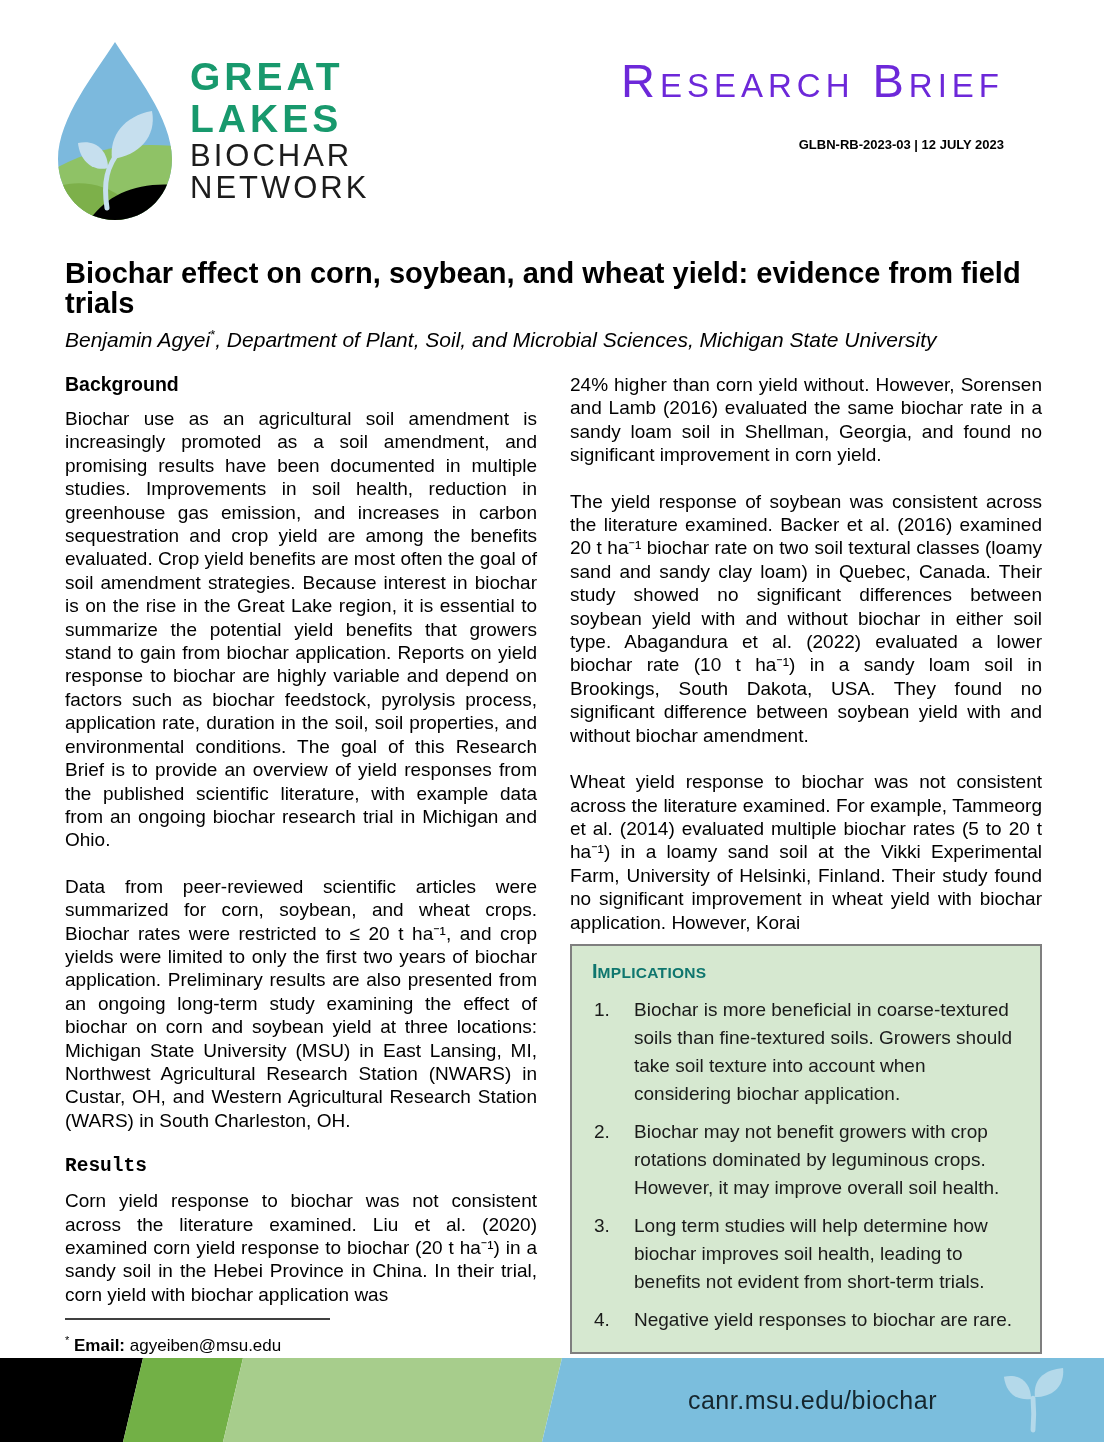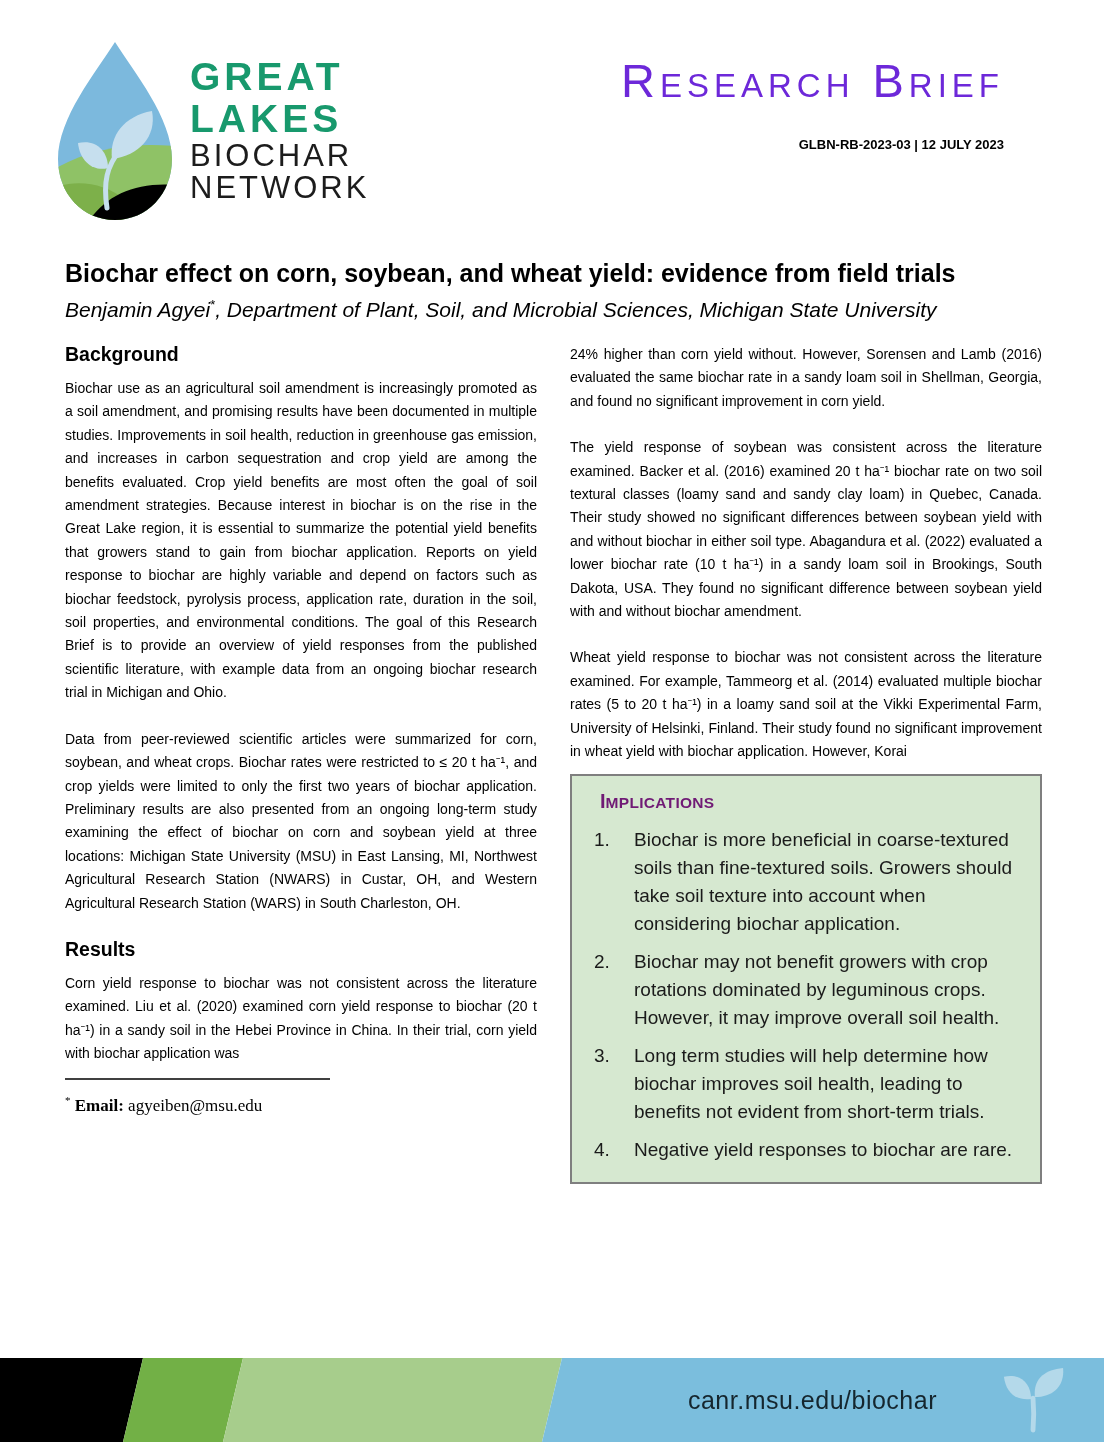--- a/index.html
+++ b/index.html
@@ -15,42 +15,42 @@
   .lw-green{color:#18996d;font-weight:800;font-size:39px;line-height:42px;letter-spacing:4px;}
   .lw-black{color:#1c1c1c;font-weight:400;font-size:31px;line-height:32px;letter-spacing:3px;}
   .header-right{text-align:right;margin-right:100px;padding-top:16px;}
   .rb-title{font-size:33px;line-height:50px;letter-spacing:5px;color:#6d28d9;white-space:nowrap;}
   .rb-title .big{font-size:47px;}
   .rb-title .word-gap{display:inline-block;width:18px;}
   .rb-ref{font-weight:700;font-size:13px;margin-top:26px;color:#000;}
 
   
   .title-block{margin:36px 62px 0 65px;}
-  .doc-title{font-size:25px;font-weight:700;line-height:30px;}
+  .doc-title{font-size:29px;font-weight:700;line-height:30px;}
   .doc-byline{font-size:21px;font-style:italic;margin-top:4px;line-height:26px;}
   .doc-byline sup{font-size:13px;font-style:normal;}
 
   
   .columns{display:flex;gap:33px;margin:20px 62px 0 65px;}
   .col{flex:1;min-width:0;}
   .sec-heading{font-size:19.5px;font-weight:700;margin:0 0 11px 0;line-height:23px;}
-  .sec-heading.results{margin-top:13px;}
-  .body-p{font-size:14px;line-height:23.4px;text-align:justify;margin:0 0 23px 0;}
+  .sec-heading.results{margin-top:13px;font-family:Liberation Mono, monospace;}
+  .body-p{font-size:19px;line-height:23.4px;text-align:justify;margin:0 0 23px 0;}
   .body-p.mb-small{margin-bottom:10px;}
 
   
   .footnote{margin-top:12px;}
   .footnote-rule{width:265px;border:none;border-top:2px solid #404040;margin:0 0 9px 0;}
-  .footnote-text{font-size:17px;line-height:22px;font-family:Liberation Serif, serif;}
+  .footnote-text{font-size:17px;line-height:22px;}
   .footnote-text sup{font-size:11px;}
   .footnote-text b{font-weight:700;}
 
   
   .imp-box{border:2px solid #7f7f7f;background:#d6e8d0;padding:14px 20px 18px 16px;box-sizing:border-box;}
-  .imp-heading{font-weight:700;margin:0 0 12px 12px;line-height:22px;color:#701a75;}
+  .imp-heading{font-weight:700;margin:0 0 12px 4px;line-height:22px;color:#0f766e;}
   .imp-heading .big{font-size:20px;}
   .imp-heading .small{font-size:15.5px;letter-spacing:.3px;}
   .imp-list{margin:0;padding:0;list-style:none;}
   .imp-item{display:flex;font-size:19px;line-height:28px;margin-bottom:10px;color:#1a1a1a;}
   .imp-item:last-child{margin-bottom:0;}
   .imp-num{width:40px;flex:none;padding-left:6px;}
   .imp-text{flex:1;}
 
   
   .footer{position:absolute;left:0;bottom:0;width:1112px;height:84px;}

